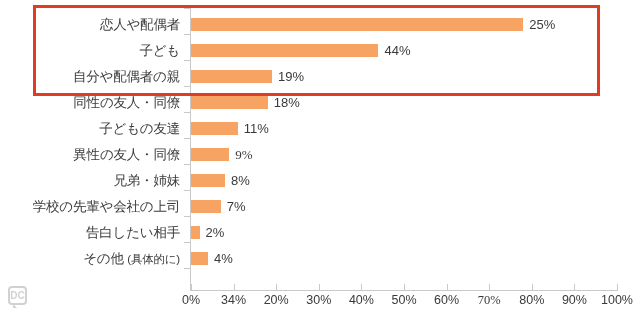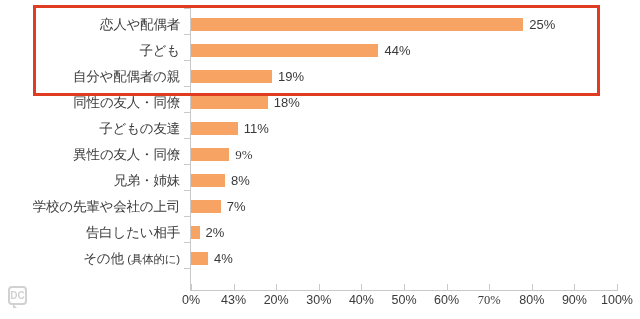--- a/index.html
+++ b/index.html
@@ -237,21 +237,21 @@
         <div class="cat-tick" style="top: 164px;"></div>
         <div class="cat-tick" style="top: 190px;"></div>
         <div class="cat-tick" style="top: 216px;"></div>
         <div class="cat-tick" style="top: 242px;"></div>
         <div class="cat-tick" style="top: 268px;"></div>
       </div>
     <div id="val-ticks">
         <div class="val-tick" style="left: 179px;"></div>
         <div class="val-tick-label" style="left: 179px;">0%</div>
         <div class="val-tick" style="left: 221.6px;"></div>
-        <div class="val-tick-label" style="left: 221.6px;">43%</div>
+        <div class="val-tick-label" style="left: 221.6px;">34%</div>
         <div class="val-tick" style="left: 264.2px;"></div>
         <div class="val-tick-label" style="left: 264.2px;">20%</div>
         <div class="val-tick" style="left: 306.8px;"></div>
         <div class="val-tick-label" style="left: 306.8px;">30%</div>
         <div class="val-tick" style="left: 349.4px;"></div>
         <div class="val-tick-label" style="left: 349.4px;">40%</div>
         <div class="val-tick" style="left: 392px;"></div>
         <div class="val-tick-label" style="left: 392px;">50%</div>
         <div class="val-tick" style="left: 434.6px;"></div>
         <div class="val-tick-label" style="left: 434.6px;">60%</div>

